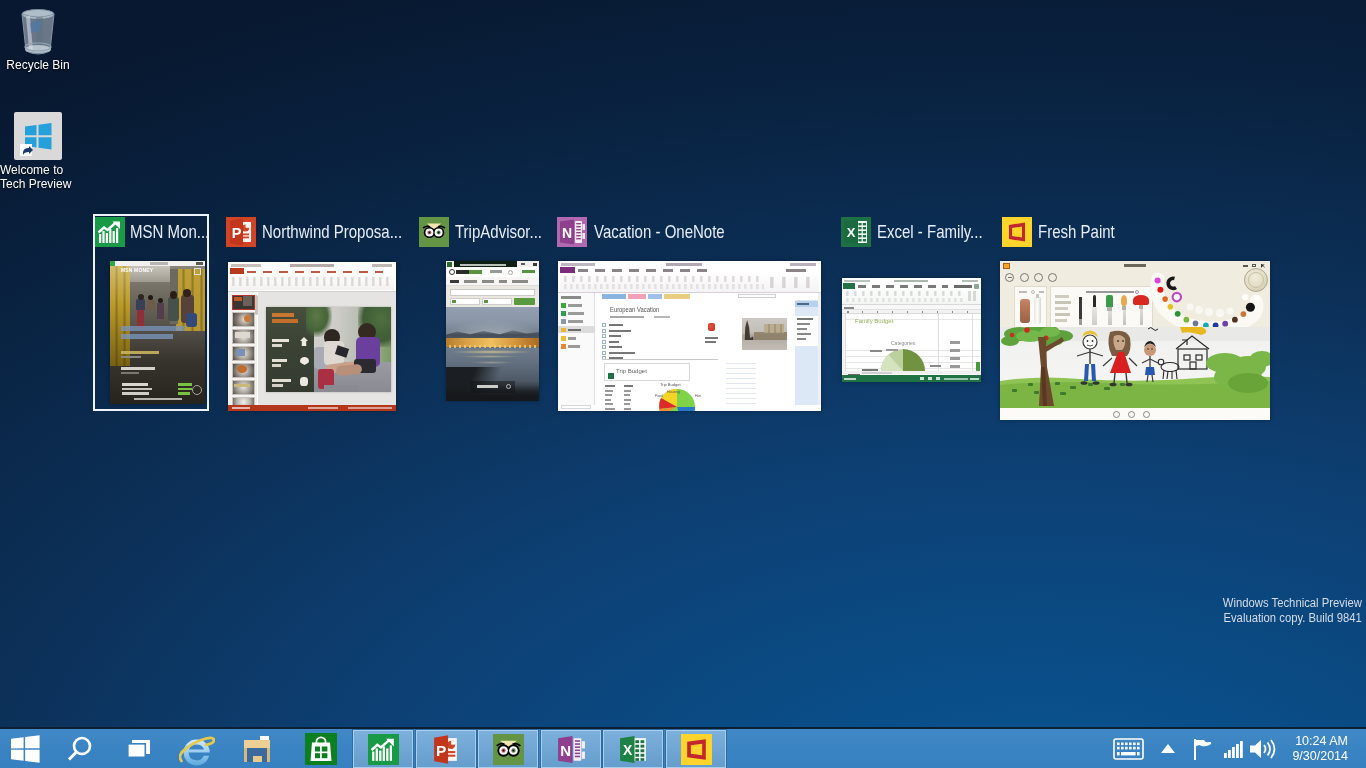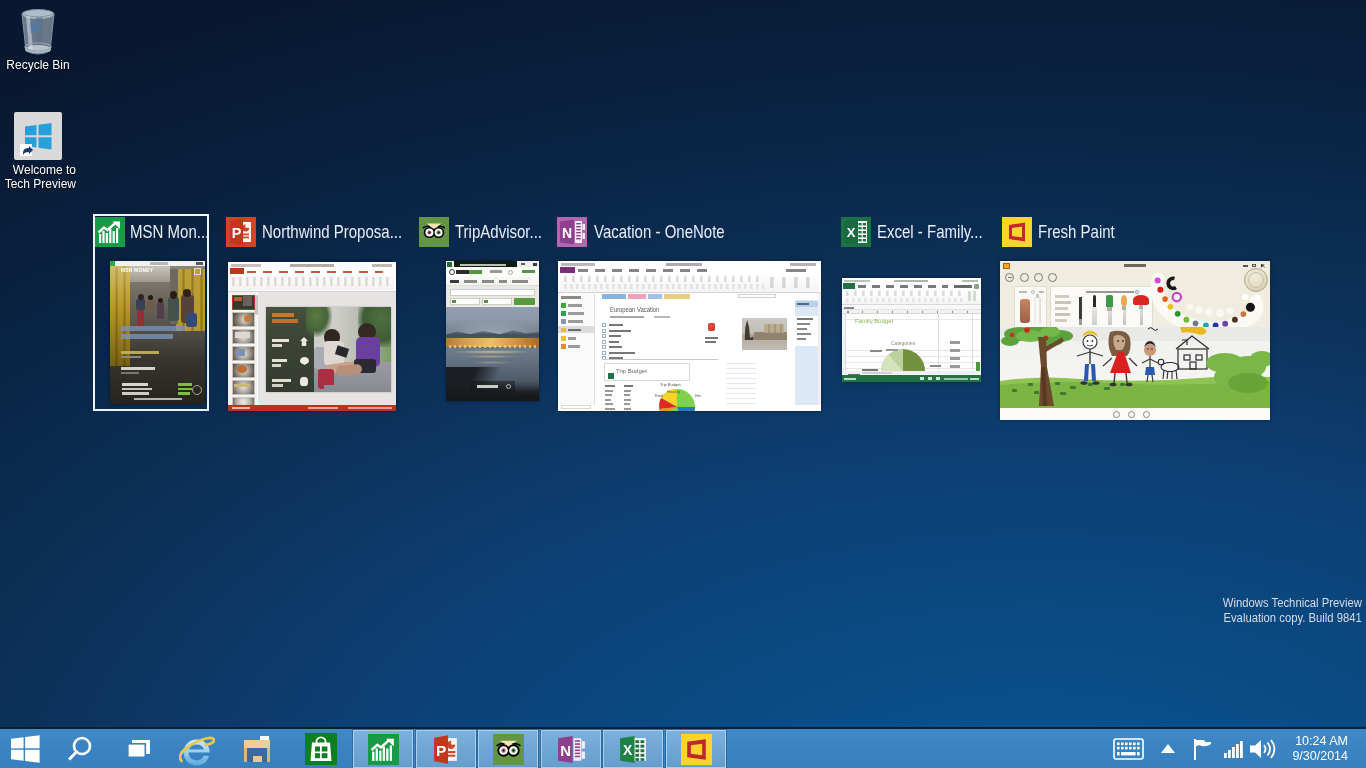--- a/index.html
+++ b/index.html
@@ -36,21 +36,21 @@
   <div class="ab" id="welcome" style="left:14px;top:112px;width:48px;height:48px;background:#d9d9d9;border-radius:2px;">
     <svg width="48" height="48" viewBox="0 0 48 48">
       <polygon points="11,14.6 22.5,13 22.5,23.2 11,23.2" fill="#26a0da"></polygon>
       <polygon points="24.5,12.7 37.5,11 37.5,23.2 24.5,23.2" fill="#26a0da"></polygon>
       <polygon points="11,25.2 22.5,25.2 22.5,35.4 11,33.8" fill="#26a0da"></polygon>
       <polygon points="24.5,25.2 37.5,25.2 37.5,37.4 24.5,35.7" fill="#26a0da"></polygon>
       <rect x="6" y="32" width="12" height="12" fill="#fff"></rect>
       <path d="M9,41 q0,-5 6,-5 l0,-2 4,4 -4,4 0,-2 q-5,0 -6,3 z" fill="#1b3a6b"></path>
     </svg>
   </div>
-  <div class="ab" style="left:0px;top:163px;width:76px;text-align:right;color:#fff;font-size:12px;line-height:14px;text-shadow:0 1px 2px rgba(0,0,0,0.8);">Welcome to<br>Tech Preview</div>
+  <div class="ab" style="left:0px;top:163px;width:76px;text-align:left;color:#fff;font-size:12px;line-height:14px;text-shadow:0 1px 2px rgba(0,0,0,0.8);">Welcome to<br>Tech Preview</div>
 
   <div class="ab" style="left:93px;top:214px;width:116px;height:197px;border:2px solid #eef3fa;box-sizing:border-box;"></div>
 
   <div class="ticon" style="left:95px;">
       <svg width="30" height="30" viewBox="0 0 30 30">
         <rect width="30" height="30" fill="#189a46"></rect>
         <g fill="#fff">
           <rect x="4" y="17" width="2.2" height="9"></rect>
           <rect x="7.4" y="14" width="2.2" height="12"></rect>
           <rect x="10.8" y="16" width="2.2" height="10"></rect>

